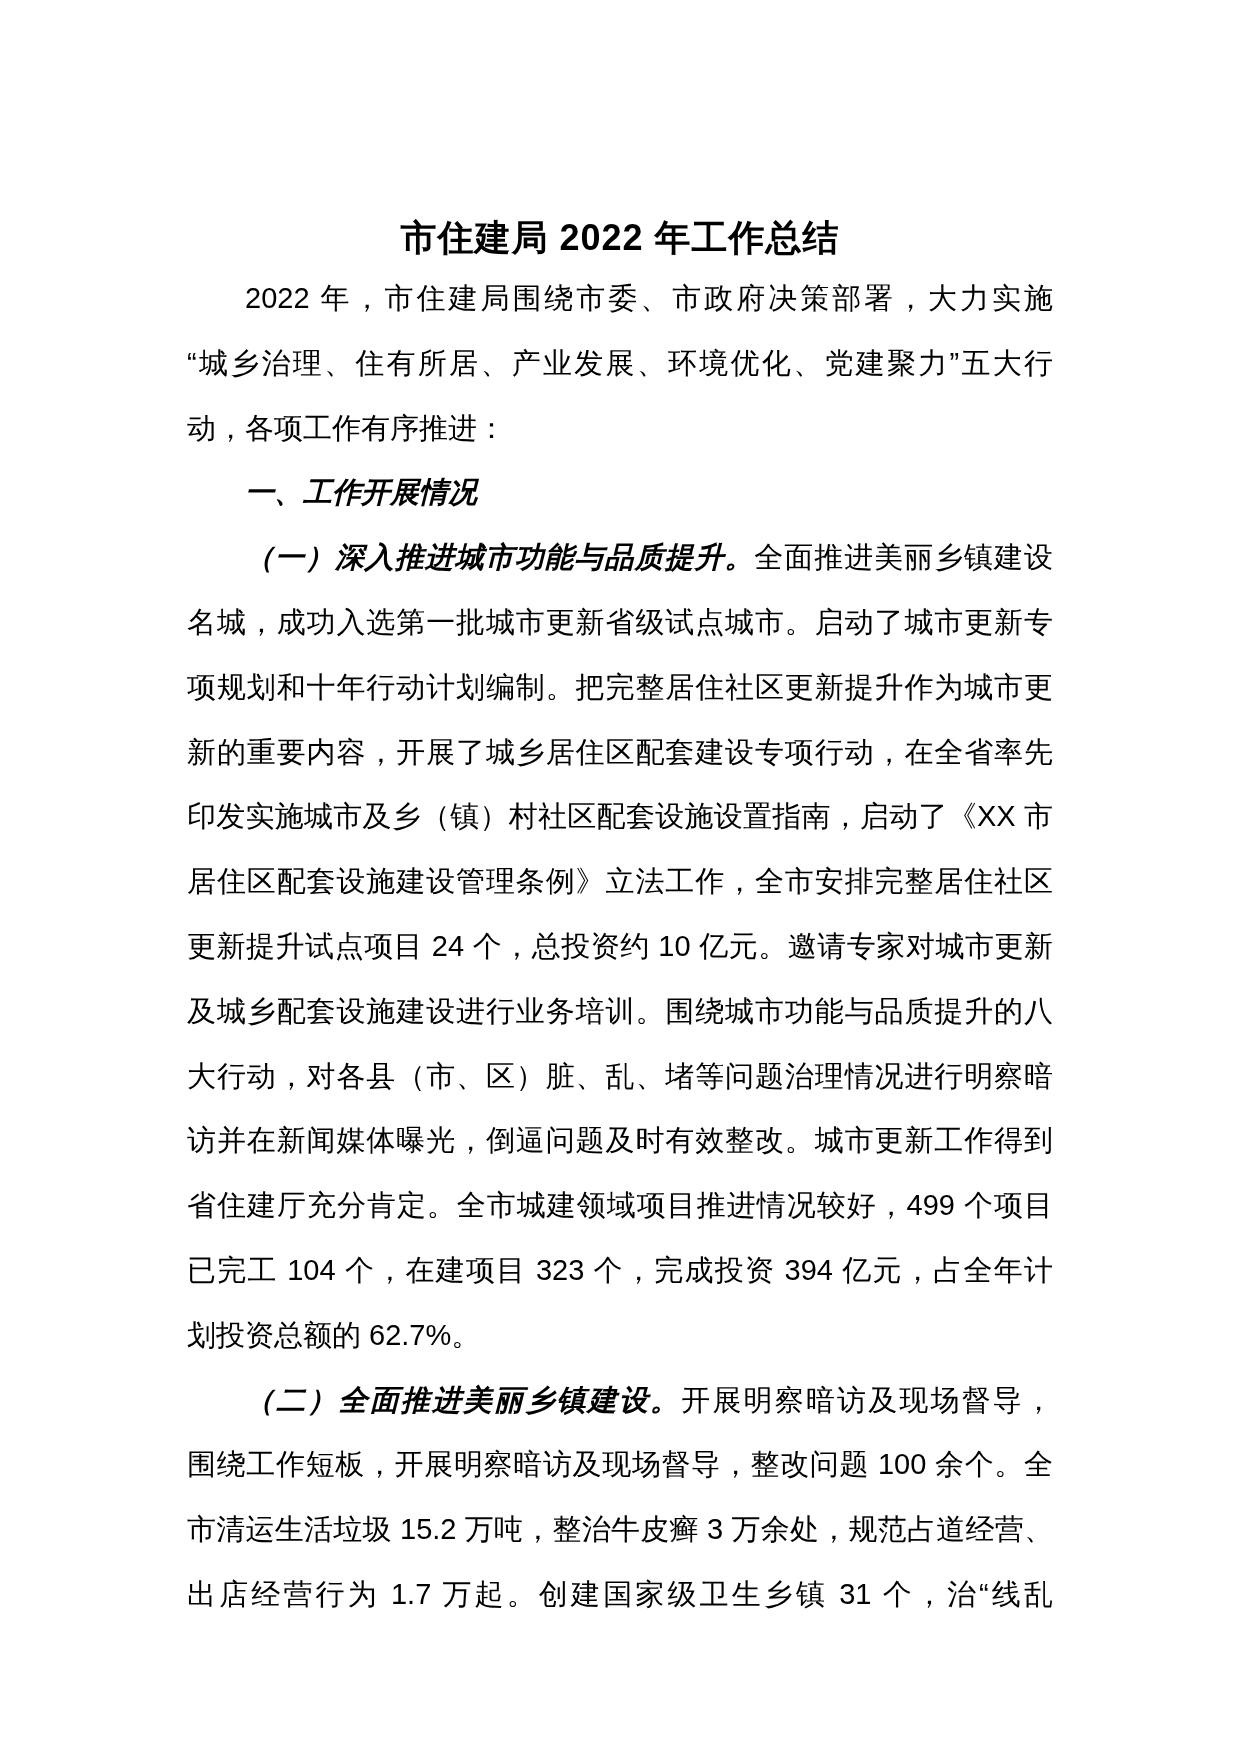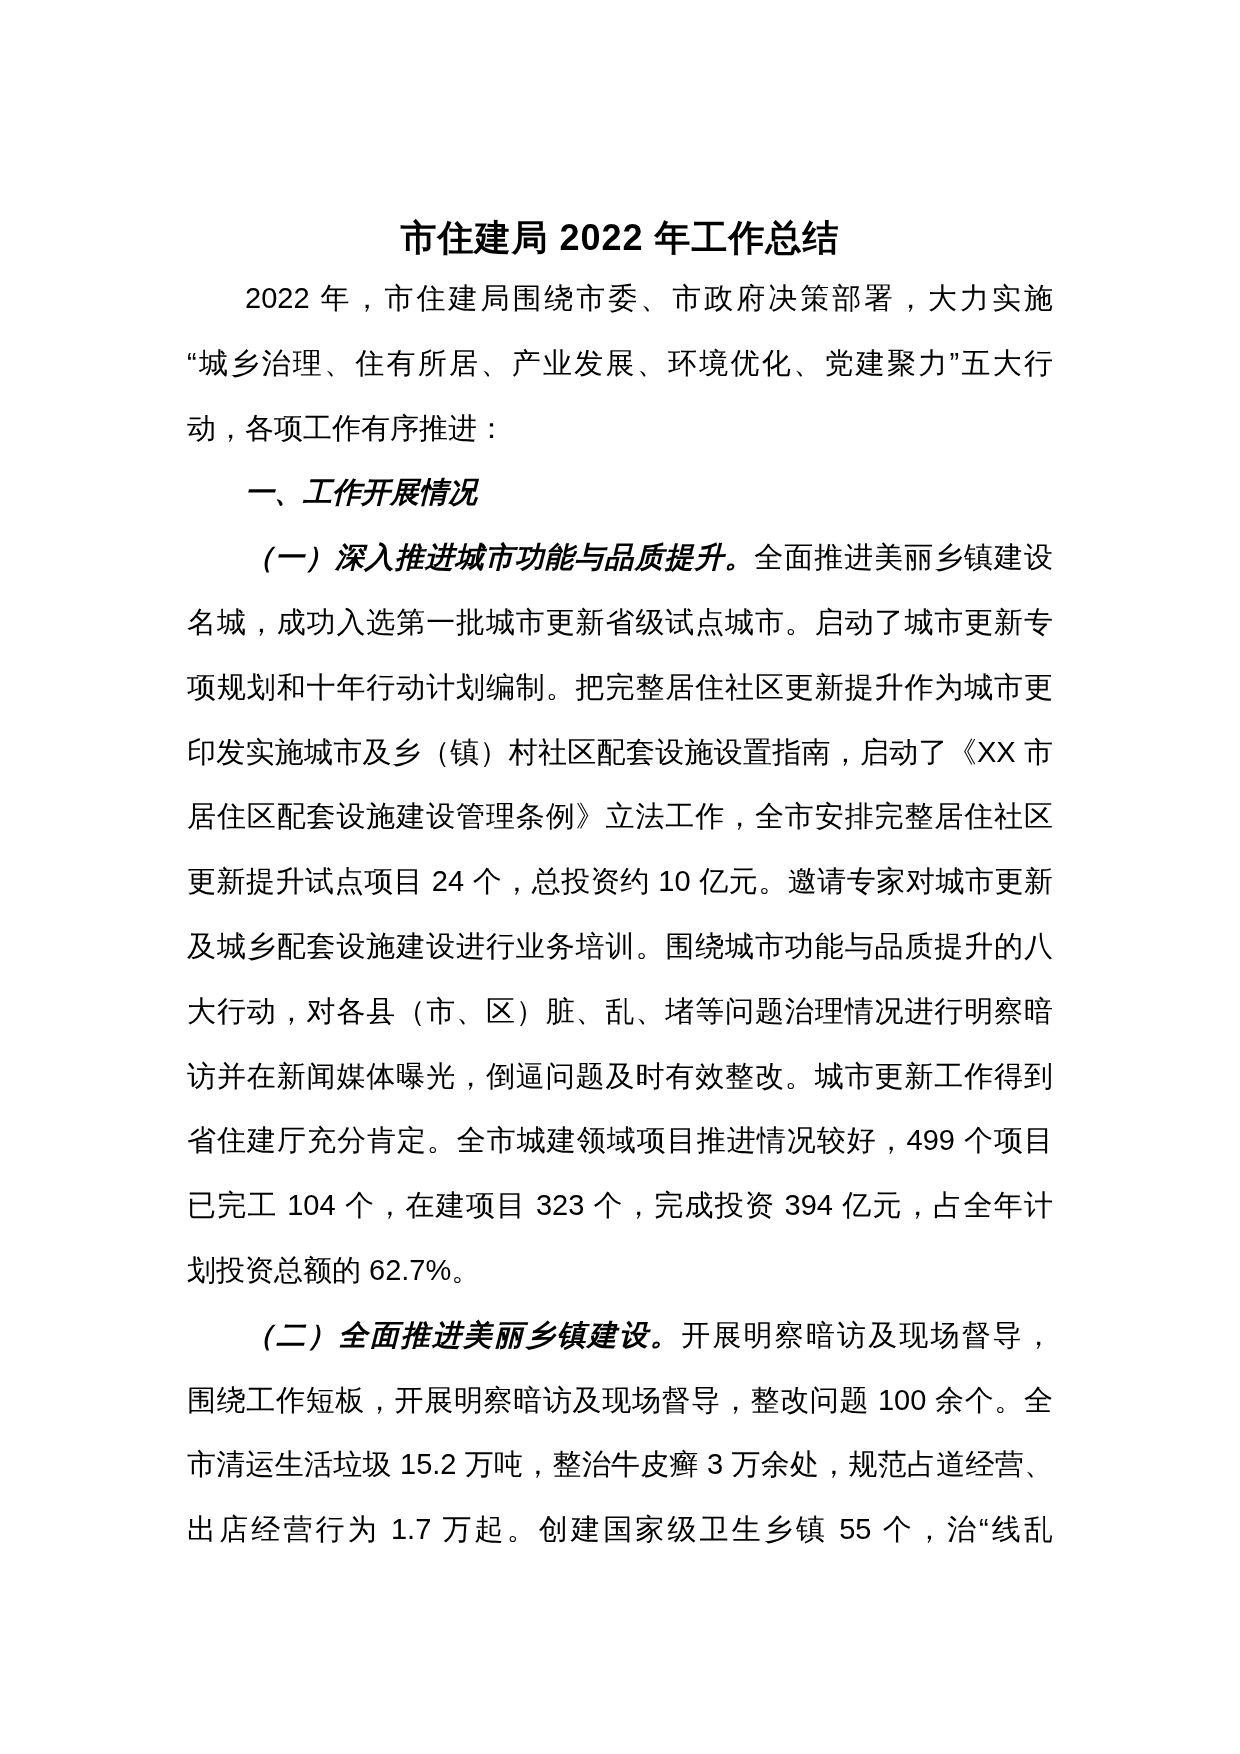--- a/index.html
+++ b/index.html
@@ -63,27 +63,28 @@
 <div class="page">
   <div class="doc-title">市住建局 2022 年工作总结</div>
   <div class="doc-body">
       <div class="line indent"><span class="">2022 年，市住建局围绕市委、市政府决策部署，大力实施</span></div>
       <div class="line"><span class="">“城乡治理、住有所居、产业发展、环境优化、党建聚力”五大行</span></div>
       <div class="line last"><span class="">动，各项工作有序推进：</span></div>
       <div class="line indent last"><span class="bold">一、工作开展情况</span></div>
       <div class="line indent"><span class="bold">（一）深入推进城市功能与品质提升。</span><span class="">全面推进美丽乡镇建设</span></div>
       <div class="line"><span class="">名城，成功入选第一批城市更新省级试点城市。启动了城市更新专</span></div>
       <div class="line"><span class="">项规划和十年行动计划编制。把完整居住社区更新提升作为城市更</span></div>
+      <div class="line"><span class="">新的重要内容，开展了城乡居住区配套建设专项行动，在全省率先</span></div>
       <div class="line"><span class="">印发实施城市及乡（镇）村社区配套设施设置指南，启动了《XX 市</span></div>
       <div class="line"><span class="">居住区配套设施建设管理条例》立法工作，全市安排完整居住社区</span></div>
       <div class="line"><span class="">更新提升试点项目 24 个，总投资约 10 亿元。邀请专家对城市更新</span></div>
       <div class="line"><span class="">及城乡配套设施建设进行业务培训。围绕城市功能与品质提升的八</span></div>
       <div class="line"><span class="">大行动，对各县（市、区）脏、乱、堵等问题治理情况进行明察暗</span></div>
       <div class="line"><span class="">访并在新闻媒体曝光，倒逼问题及时有效整改。城市更新工作得到</span></div>
       <div class="line"><span class="">省住建厅充分肯定。全市城建领域项目推进情况较好，499 个项目</span></div>
       <div class="line"><span class="">已完工 104 个，在建项目 323 个，完成投资 394 亿元，占全年计</span></div>
       <div class="line last"><span class="">划投资总额的 62.7%。</span></div>
       <div class="line indent"><span class="bold">（二）全面推进美丽乡镇建设。</span><span class="">开展明察暗访及现场督导，</span></div>
       <div class="line"><span class="">围绕工作短板，开展明察暗访及现场督导，整改问题 100 余个。全</span></div>
       <div class="line"><span class="">市清运生活垃圾 15.2 万吨，整治牛皮癣 3 万余处，规范占道经营、</span></div>
-      <div class="line"><span class="">出店经营行为 1.7 万起。创建国家级卫生乡镇 55 个，治“线乱</span></div>
+      <div class="line"><span class="">出店经营行为 1.7 万起。创建国家级卫生乡镇 31 个，治“线乱</span></div>
     </div>
 </div>
 
 </body></html>

